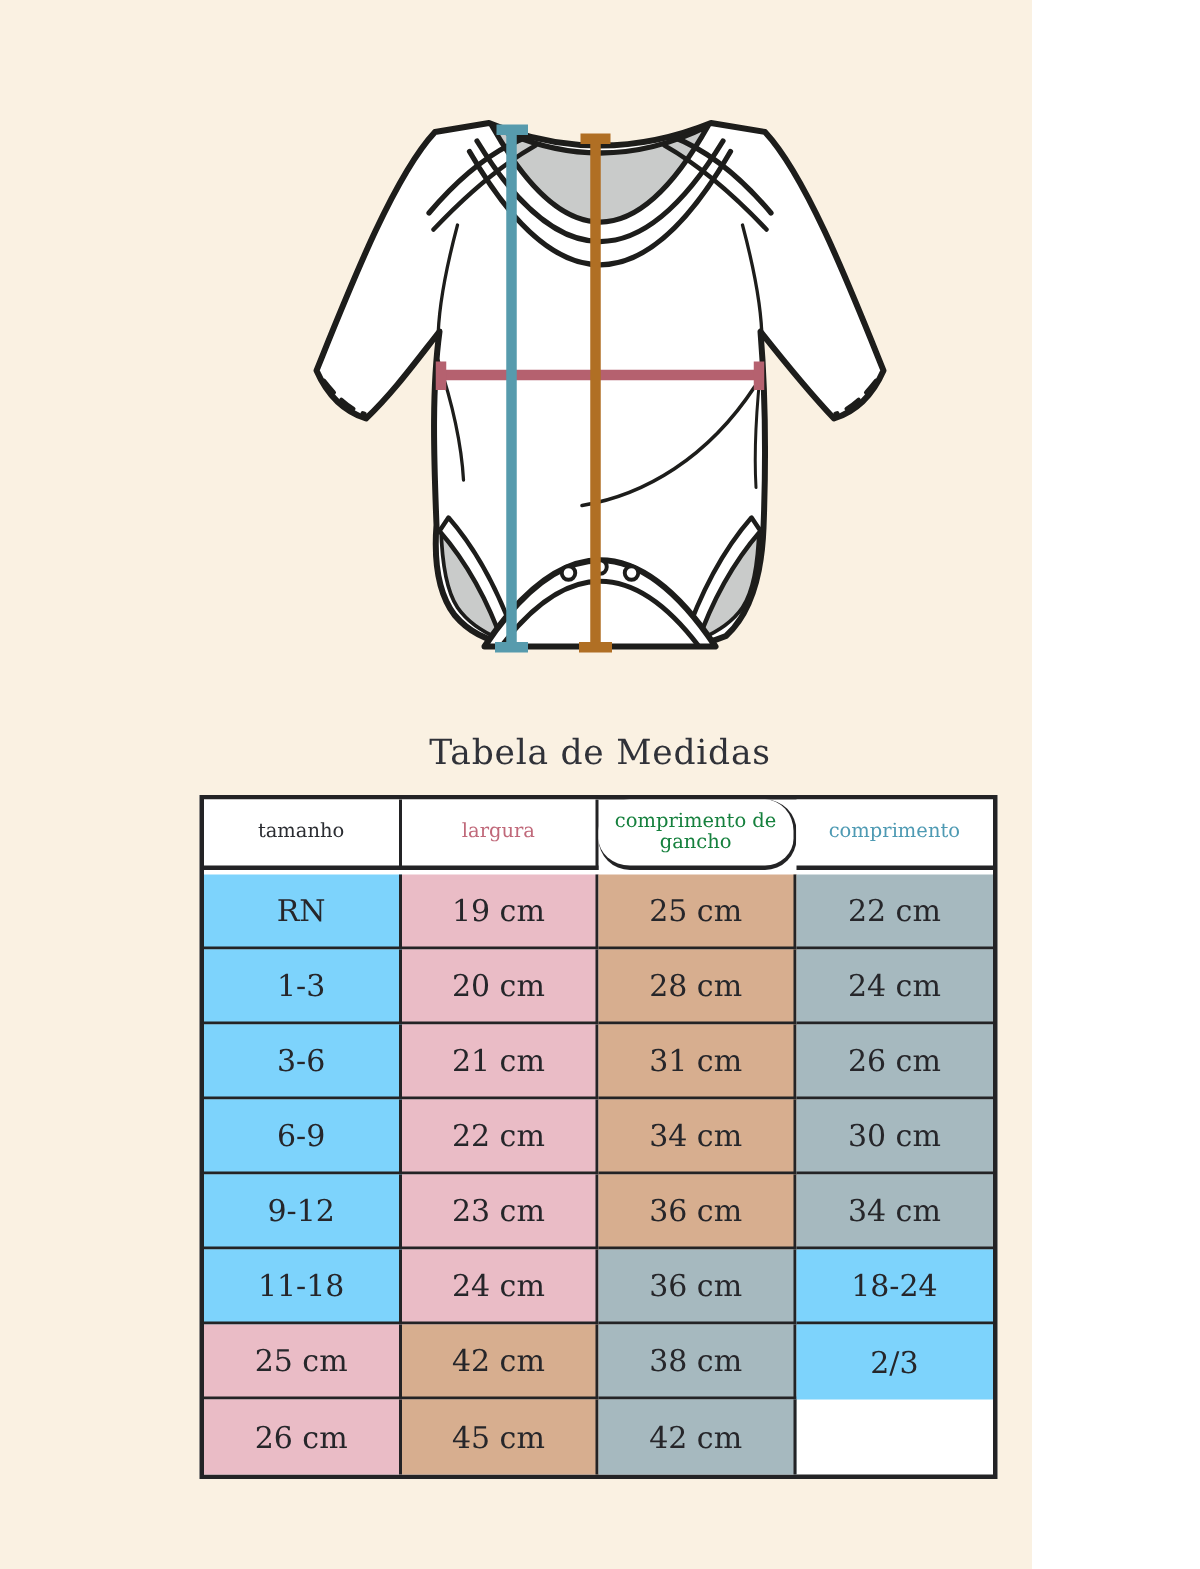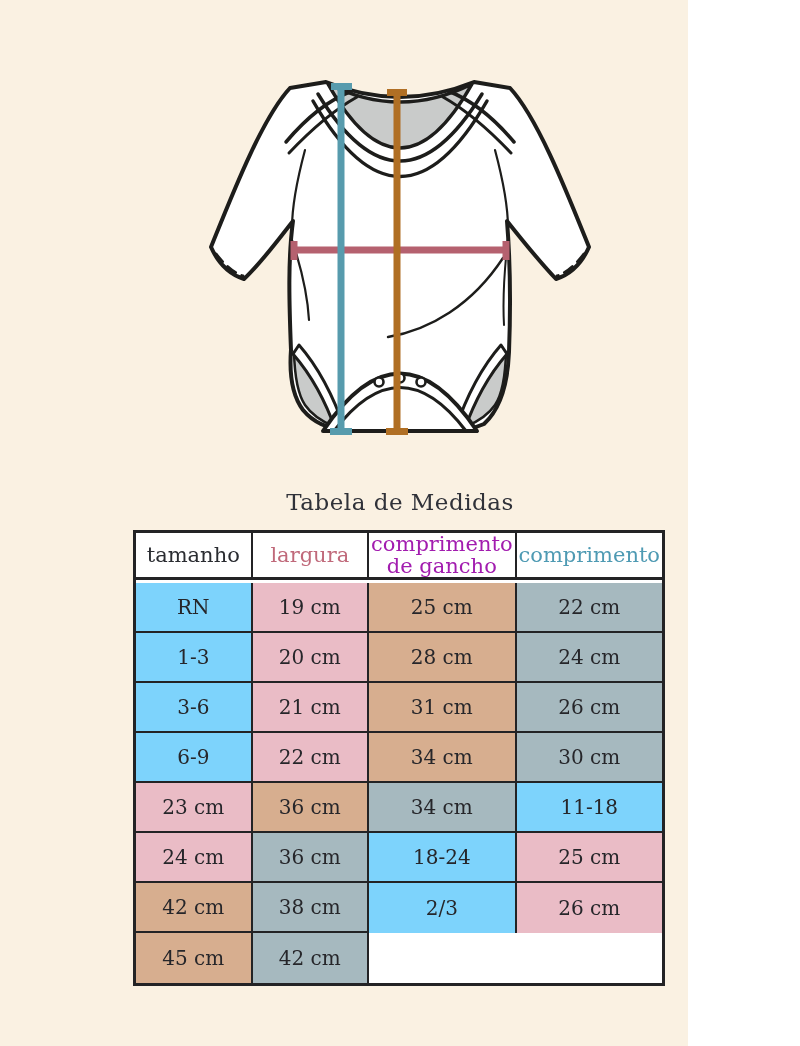--- a/index.html
+++ b/index.html
@@ -30,24 +30,24 @@
     display:flex;align-items:center;justify-content:center;
     text-align:center;
     border-right:2px solid #232325;
     border-bottom:2px solid #232325;
     font-size:20px;color:#26262a;
     line-height:1.05;
     padding:0 2px;box-sizing:border-box;
   }
   .cell:nth-child(4n){border-right:none;}
   .cell.last-row{border-bottom:none;}
-  .hdr{height:47px;font-size:21px;border-bottom-width:3px;background:#ffffff;}
+  .hdr{height:47px;font-size:13px;border-bottom-width:3px;background:#ffffff;}
   .hdr-size{color:#2a2c31;}
   .hdr-largura{color:#c0697a;}
-  .hdr-gancho{color:#a21caf;}
+  .hdr-gancho{color:#15803d;border-radius:21px;}
   .hdr-comprimento{color:#4e9ab3;}
   .col-size{background:#7dd3fc;}
   .col-largura{background:#eabcc6;}
   .col-gancho{background:#d7ae8f;}
   .col-comprimento{background:#a6b9bf;}
 </style>
 </head>
 <body>
 
 <div class="page">
@@ -135,20 +135,21 @@
     <div class="cell col-size">3-6</div>
     <div class="cell col-largura">21 cm</div>
     <div class="cell col-gancho">31 cm</div>
     <div class="cell col-comprimento">26 cm</div>
 
     <div class="cell col-size">6-9</div>
     <div class="cell col-largura">22 cm</div>
     <div class="cell col-gancho">34 cm</div>
     <div class="cell col-comprimento">30 cm</div>
 
+    <div class="cell col-size">9-12</div>
     <div class="cell col-largura">23 cm</div>
     <div class="cell col-gancho">36 cm</div>
     <div class="cell col-comprimento">34 cm</div>
 
     <div class="cell col-size">11-18</div>
     <div class="cell col-largura">24 cm</div>
     <div class="cell col-comprimento">36 cm</div>
 
     <div class="cell col-size">18-24</div>
     <div class="cell col-largura">25 cm</div>

